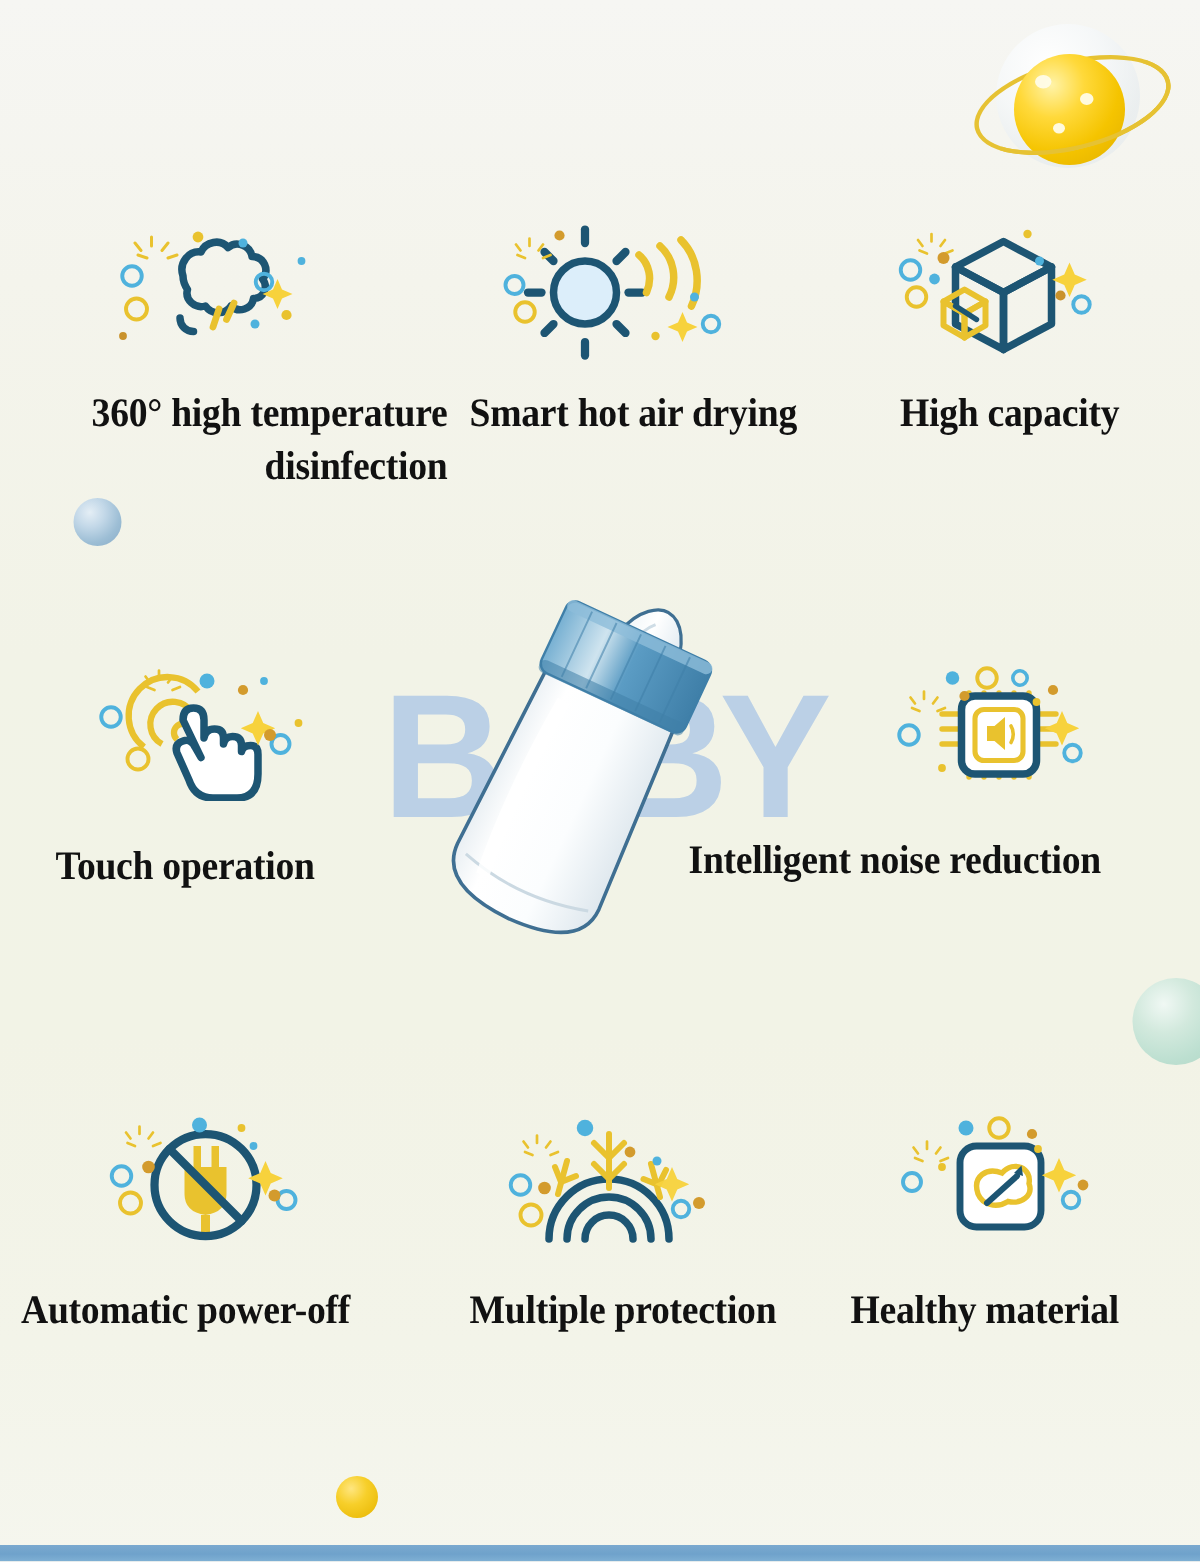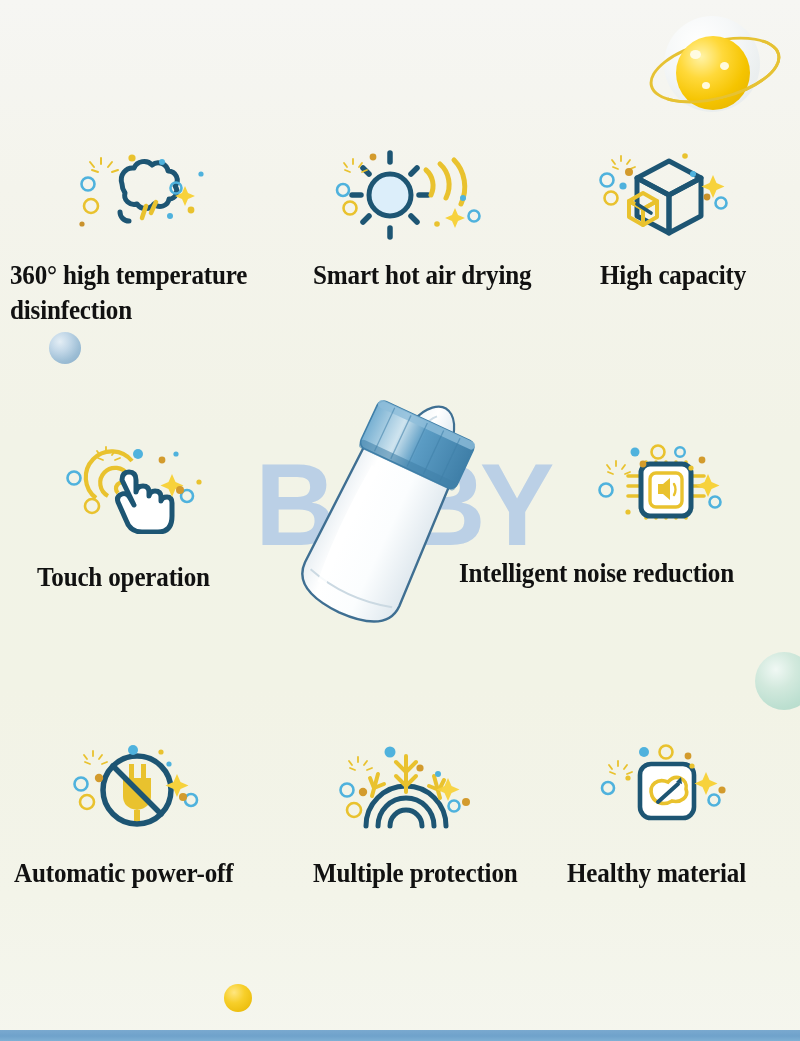--- a/index.html
+++ b/index.html
@@ -11,20 +11,21 @@
   #page{
     position:relative;width:800px;height:1041px;overflow:hidden;
     background:
       linear-gradient(180deg,
         #f6f6f3 0%,
         #f4f4ec 18%,
         #f2f3e7 42%,
         #f2f3e6 66%,
         #f3f4e9 86%,
         #f5f6ee 100%);
+    text-align: right;
   }
   
   .bottom-band{
     position:absolute;left:0;right:0;bottom:0;height:11px;
     background:linear-gradient(180deg,#7aa9cf 0%,#6fa2cb 55%,#7fb0d4 100%);
   }
   .icon-wrap{position:absolute;}
   .label{
     position:absolute;
     color:#111111;

